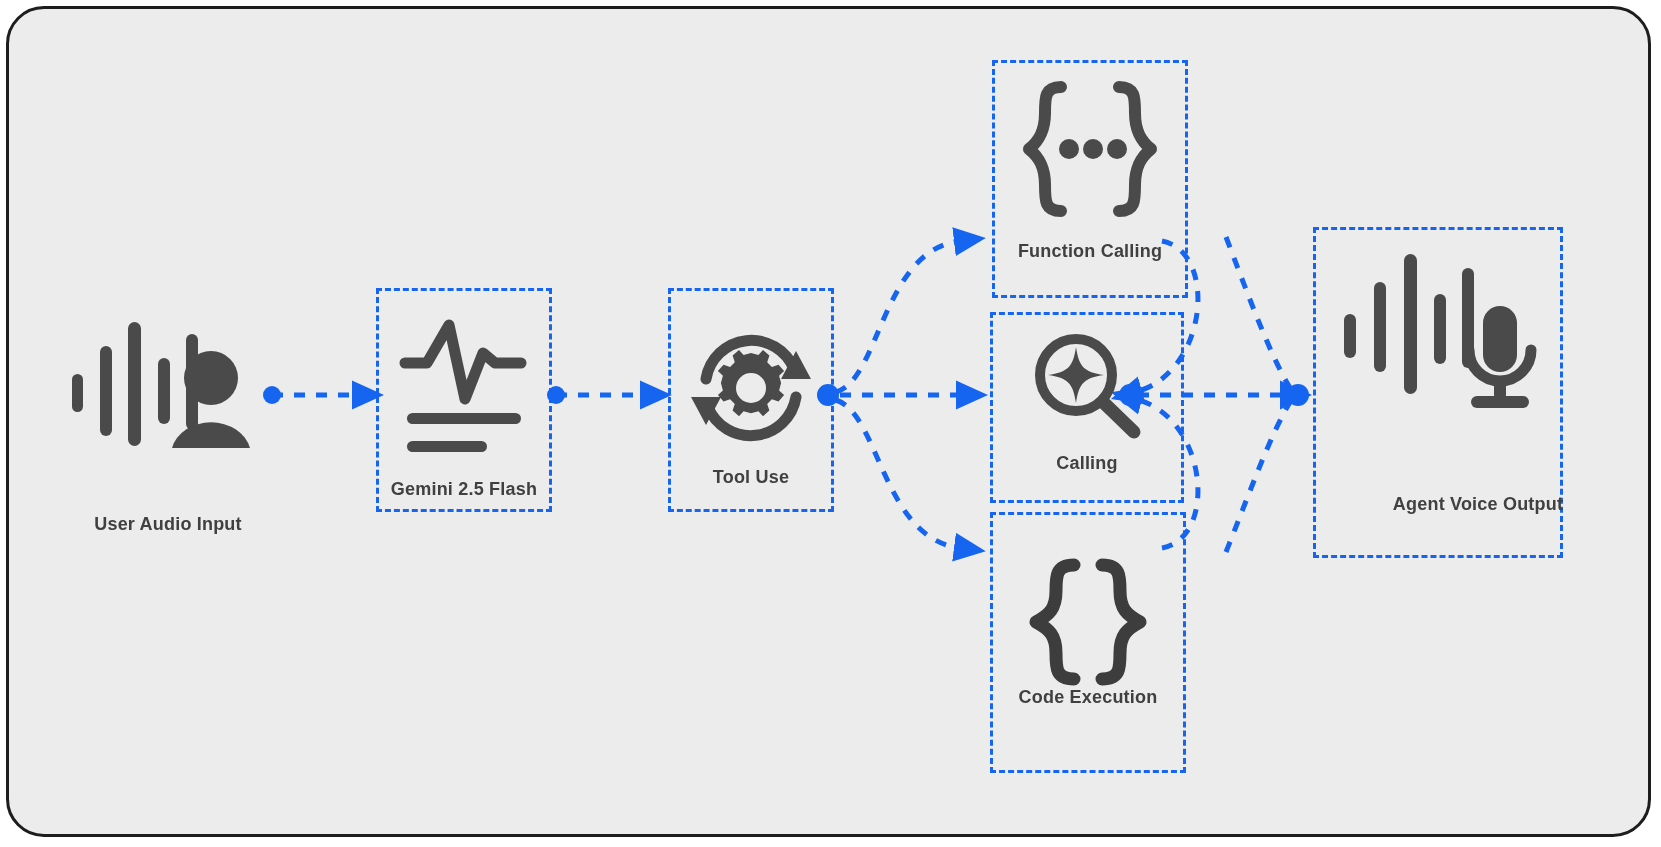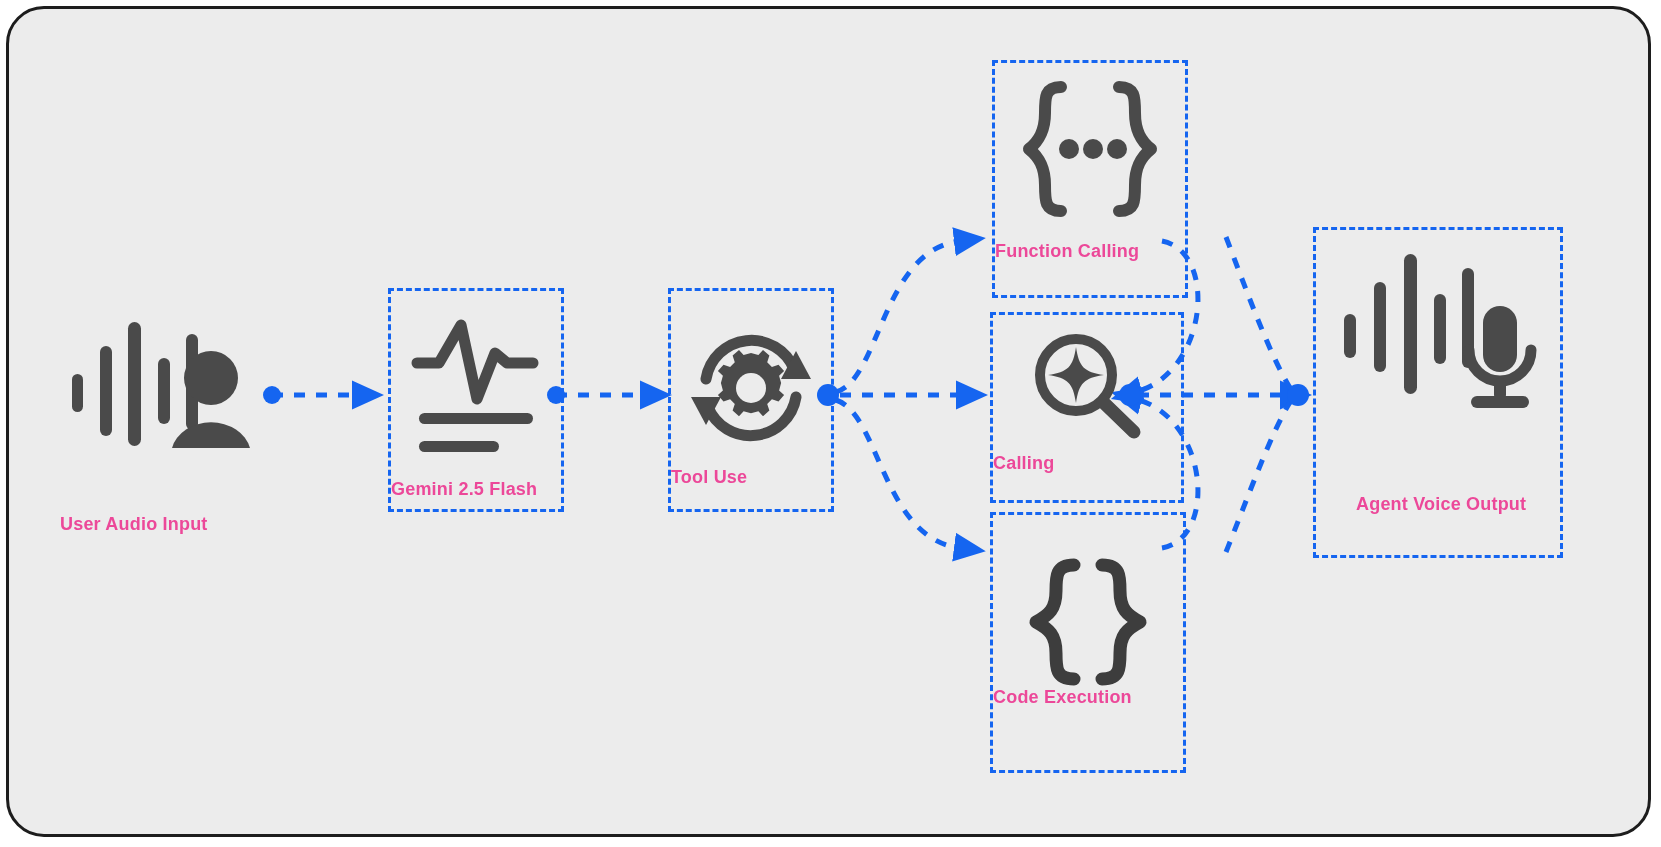--- a/index.html
+++ b/index.html
@@ -38,38 +38,39 @@
     position: absolute;
     box-sizing: border-box;
   }
   .node.boxed {
     border: 3px dashed #1565f0;
   }
   .node-label {
     position: absolute;
     left: 0;
     width: 100%;
-    color: #ec4899;
+    text-align: center;
+    color: #404040;
     font-weight: bold;
     font-size: 18px;
     letter-spacing: 0.2px;
     font-family: "Liberation Sans", sans-serif;
     white-space: nowrap;
   }
   .icon-wrap {
     position: absolute;
     left: 0;
     width: 100%;
     display: flex;
     align-items: center;
     justify-content: center;
   }
   
   #node-user        { left: 60px;   top: 300px;  width: 216px; height: 230px; }
-  #node-gemini      { left: 388px;  top: 288px;  width: 176px; height: 224px; text-decoration: underline; }
+  #node-gemini      { left: 376px;  top: 288px;  width: 176px; height: 224px; text-decoration: underline; }
   #node-tooluse     { left: 668px;  top: 288px;  width: 166px; height: 224px; }
   #node-function    { left: 992px;  top: 60px;   width: 196px; height: 238px; }
   #node-search      { left: 990px;  top: 312px;  width: 194px; height: 191px; }
   #node-code        { left: 990px;  top: 512px;  width: 196px; height: 261px; }
   #node-agent       { left: 1313px; top: 227px;  width: 250px; height: 331px; }
 
   #node-user .icon-wrap      { top: 18px;  height: 130px; }
   #node-user .node-label     { top: 192px; margin-top: 22px; }
   #node-gemini .icon-wrap    { top: 26px;  height: 140px; }
   #node-gemini .node-label   { top: 188px; }

